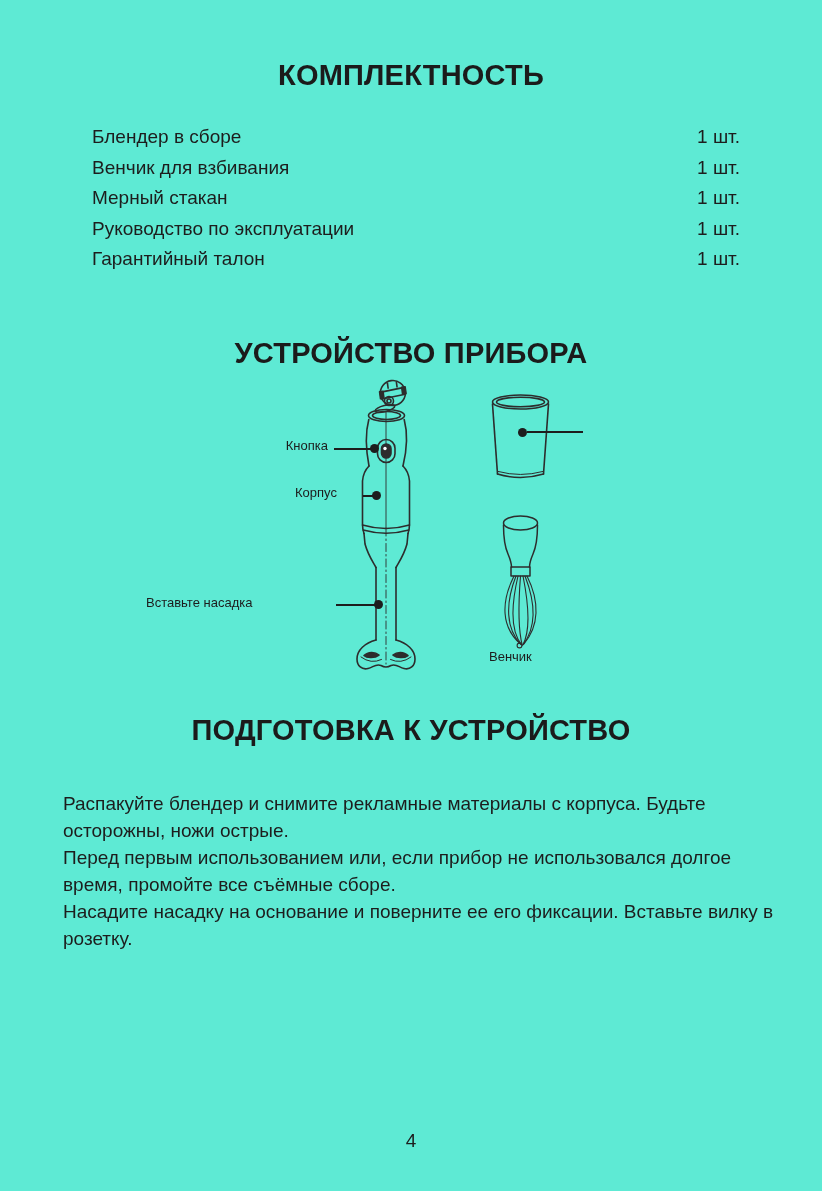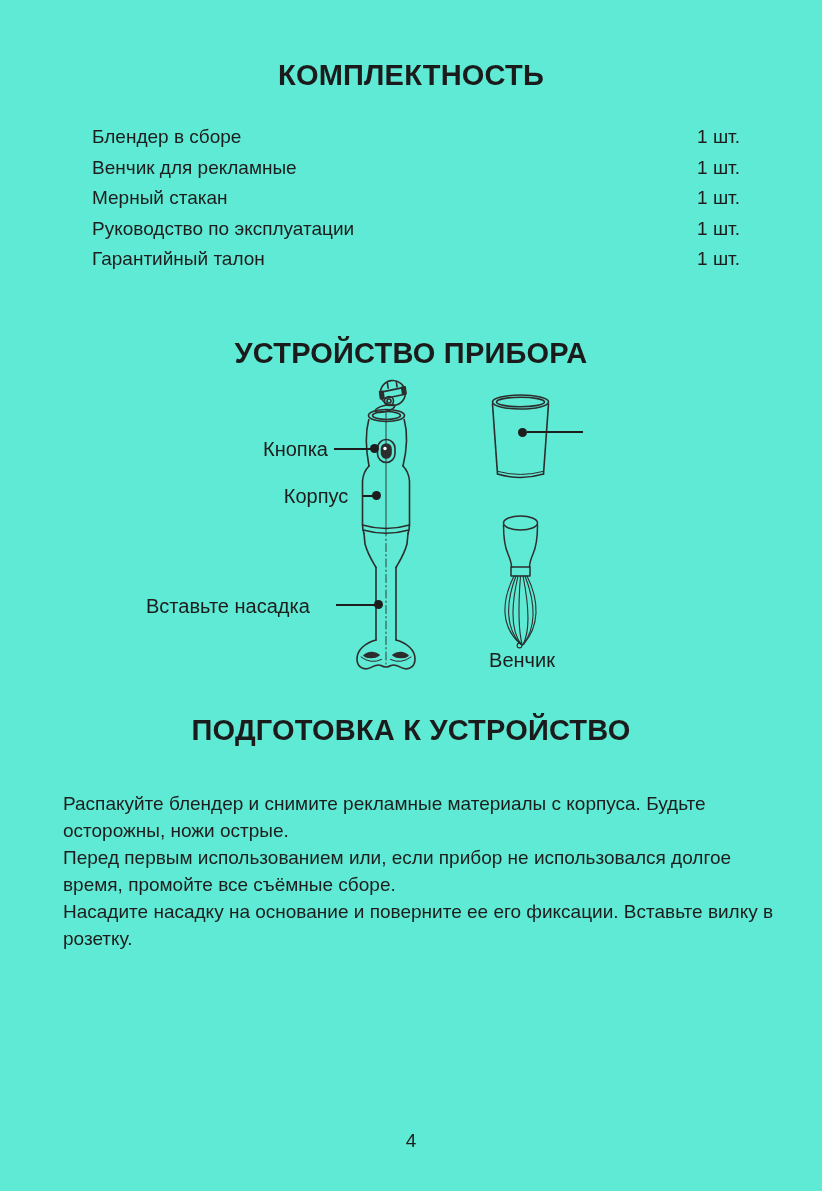--- a/index.html
+++ b/index.html
@@ -11,21 +11,21 @@
     position:absolute; left:0; width:822px; text-align:center;
     font-size:29px; font-weight:bold; letter-spacing:0.2px; color:#1b1b1b;
   }
   .kit-list { position:absolute; left:92px; top:118px; width:648px; }
   .kit-row {
     display:flex; justify-content:space-between; align-items:flex-end;
     height:30.4px; font-size:19px;
   }
   .kit-qty { text-align:right; }
   .diagram { position:absolute; left:0; top:0; width:822px; height:1191px; }
-  .dlabel { position:absolute; font-size:20px; color:#1d1d1d; white-space:nowrap; }
+  .dlabel { position:absolute; font-size:13px; color:#1d1d1d; white-space:nowrap; }
   .lead-line { position:absolute; height:2px; background:#1d1d1d; }
   .lead-dot { position:absolute; width:9px; height:9px; border-radius:50%; background:#1d1d1d; }
   .drawing { position:absolute; }
   .drawing path, .drawing line, .drawing ellipse, .drawing circle, .drawing rect {
     vector-effect:non-scaling-stroke;
   }
   .body-text {
     position:absolute; left:63px; top:790px; width:745px;
     font-size:19px; line-height:27px; white-space:pre-line; color:#1d1d1d;
   }
@@ -39,21 +39,21 @@
 <div class="page">
 
   <div class="sec-title" style="top:59px">КОМПЛЕКТНОСТЬ</div>
 
   <div class="kit-list">
     <div class="kit-row">
       <span>Блендер в сборе</span>
       <span class="kit-qty">1 шт.</span>
     </div>
     <div class="kit-row">
-      <span>Венчик для рекламные</span>
+      <span>Венчик для взбивания</span>
       <span class="kit-qty">1 шт.</span>
     </div>
     <div class="kit-row">
       <span>Мерный стакан</span>
       <span class="kit-qty">1 шт.</span>
     </div>
     <div class="kit-row">
       <span>Руководство по эксплуатации</span>
       <span class="kit-qty">1 шт.</span>
     </div>
@@ -149,21 +149,21 @@
     <div class="lead-line" style="left:363px; top:495px; width:12px;"></div>
     <div class="lead-dot" style="left:372px; top:491px;"></div>
 
     <div class="dlabel" style="left:146px; top:595px;">Вставьте насадка</div>
     <div class="lead-line" style="left:336px; top:604px; width:42px;"></div>
     <div class="lead-dot" style="left:374px; top:600px;"></div>
 
     <div class="lead-dot" style="left:518px; top:428px;"></div>
     <div class="lead-line" style="left:527px; top:431px; width:56px;"></div>
 
-    <div class="dlabel" style="left:489px; top:649px; width:66px; text-align:center;">Венчик</div>
+    <div class="dlabel" style="left:489px; top:649px; width:66px; ">Венчик</div>
   </div>
 
   <div class="sec-title" style="top:714px">ПОДГОТОВКА К УСТРОЙСТВО</div>
 
   <div class="body-text">Распакуйте блендер и снимите рекламные материалы с корпуса. Будьте
 осторожны, ножи острые.
 Перед первым использованием или, если прибор не использовался долгое
 время, промойте все съёмные сборе.
 Насадите насадку на основание и поверните ее его фиксации. Вставьте вилку в
 розетку.</div>

